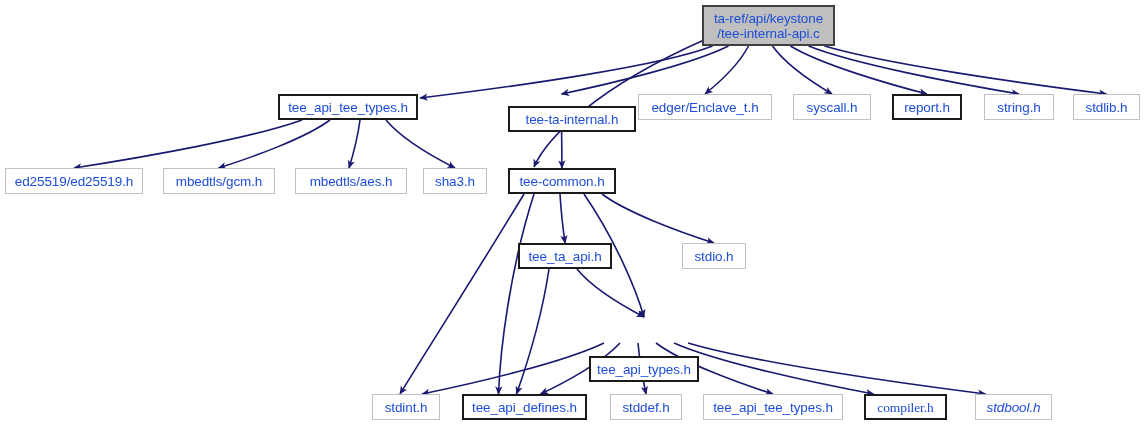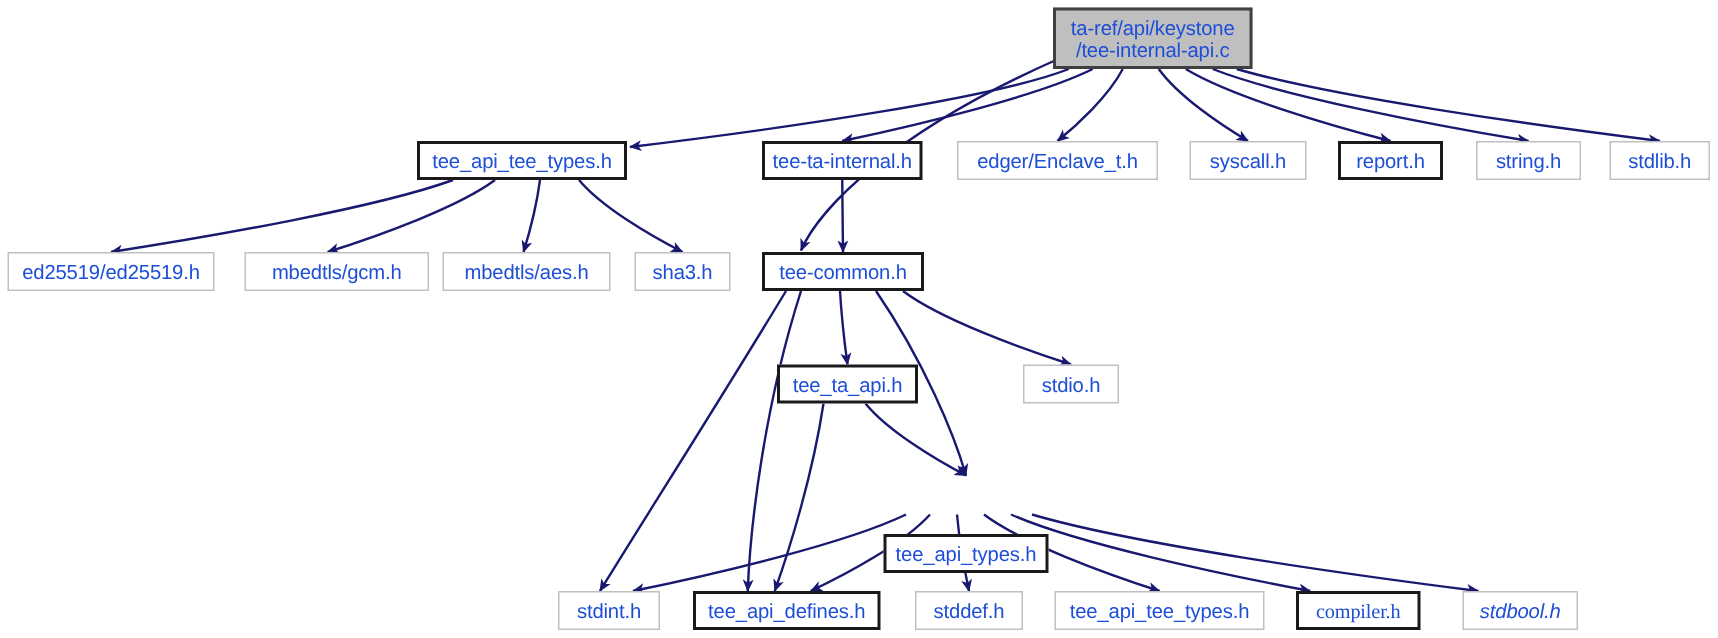--- a/index.html
+++ b/index.html
@@ -82,28 +82,28 @@
       <path d="M 620 343 C 602.51 362.38, 564.35 382.78, 540.5 394" fill="none" stroke="#191970" stroke-width="1.6" marker-end="url(#arrow)"></path>
       <path d="M 638 343 C 639.76 362.38, 643.6 382.78, 646 394" fill="none" stroke="#191970" stroke-width="1.6" marker-end="url(#arrow)"></path>
       <path d="M 656 343 C 681.74 362.38, 737.9 382.78, 773 394" fill="none" stroke="#191970" stroke-width="1.6" marker-end="url(#arrow)"></path>
       <path d="M 674 343 C 717.89 362.38, 813.65 382.78, 873.5 394" fill="none" stroke="#191970" stroke-width="1.6" marker-end="url(#arrow)"></path>
       <path d="M 688 343 C 753.45 362.38, 896.25 382.78, 985.5 394" fill="none" stroke="#191970" stroke-width="1.6" marker-end="url(#arrow)"></path>
     </svg>
   <div id="node-layer">
       <div class="node root-node" style="left: 702px; top: 5px; width: 133px; height: 41px;"><span>ta-ref/api/keystone
 /tee-internal-api.c</span></div>
       <div class="node bold-border" style="left: 278px; top: 94px; width: 140px; height: 26px;"><span>tee_api_tee_types.h</span></div>
-      <div class="node bold-border" style="left: 508px; top: 94px; width: 107px; height: 26px;"><span>tee-ta-internal.h</span></div>
+      <div class="node bold-border" style="left: 508px; top: 106px; width: 128px; height: 26px;"><span>tee-ta-internal.h</span></div>
       <div class="node" style="left: 638px; top: 94px; width: 134px; height: 26px;"><span>edger/Enclave_t.h</span></div>
       <div class="node" style="left: 793px; top: 94px; width: 78px; height: 26px;"><span>syscall.h</span></div>
       <div class="node bold-border" style="left: 892px; top: 94px; width: 70px; height: 26px;"><span>report.h</span></div>
       <div class="node" style="left: 984px; top: 94px; width: 70px; height: 26px;"><span>string.h</span></div>
       <div class="node" style="left: 1073px; top: 94px; width: 67px; height: 26px;"><span>stdlib.h</span></div>
       <div class="node" style="left: 5px; top: 168px; width: 138px; height: 26px;"><span>ed25519/ed25519.h</span></div>
-      <div class="node" style="left: 163px; top: 168px; width: 123px; height: 26px;"><span>mbedtls/gcm.h</span></div>
+      <div class="node" style="left: 163px; top: 168px; width: 112px; height: 26px;"><span>mbedtls/gcm.h</span></div>
       <div class="node" style="left: 295px; top: 168px; width: 112px; height: 26px;"><span>mbedtls/aes.h</span></div>
       <div class="node" style="left: 423px; top: 168px; width: 64px; height: 26px;"><span>sha3.h</span></div>
       <div class="node bold-border" style="left: 508px; top: 168px; width: 108px; height: 26px;"><span>tee-common.h</span></div>
       <div class="node bold-border" style="left: 518px; top: 243px; width: 94px; height: 26px;"><span>tee_ta_api.h</span></div>
       <div class="node" style="left: 682px; top: 243px; width: 64px; height: 26px;"><span>stdio.h</span></div>
       <div class="node bold-border" style="left: 589px; top: 317px; width: 110px; height: 26px; margin-top: 39px;"><span>tee_api_types.h</span></div>
       <div class="node" style="left: 372px; top: 394px; width: 68px; height: 26px;"><span>stdint.h</span></div>
       <div class="node bold-border" style="left: 462px; top: 394px; width: 125px; height: 26px;"><span>tee_api_defines.h</span></div>
       <div class="node" style="left: 610px; top: 394px; width: 72px; height: 26px;"><span>stddef.h</span></div>
       <div class="node" style="left: 703px; top: 394px; width: 140px; height: 26px;"><span>tee_api_tee_types.h</span></div>

